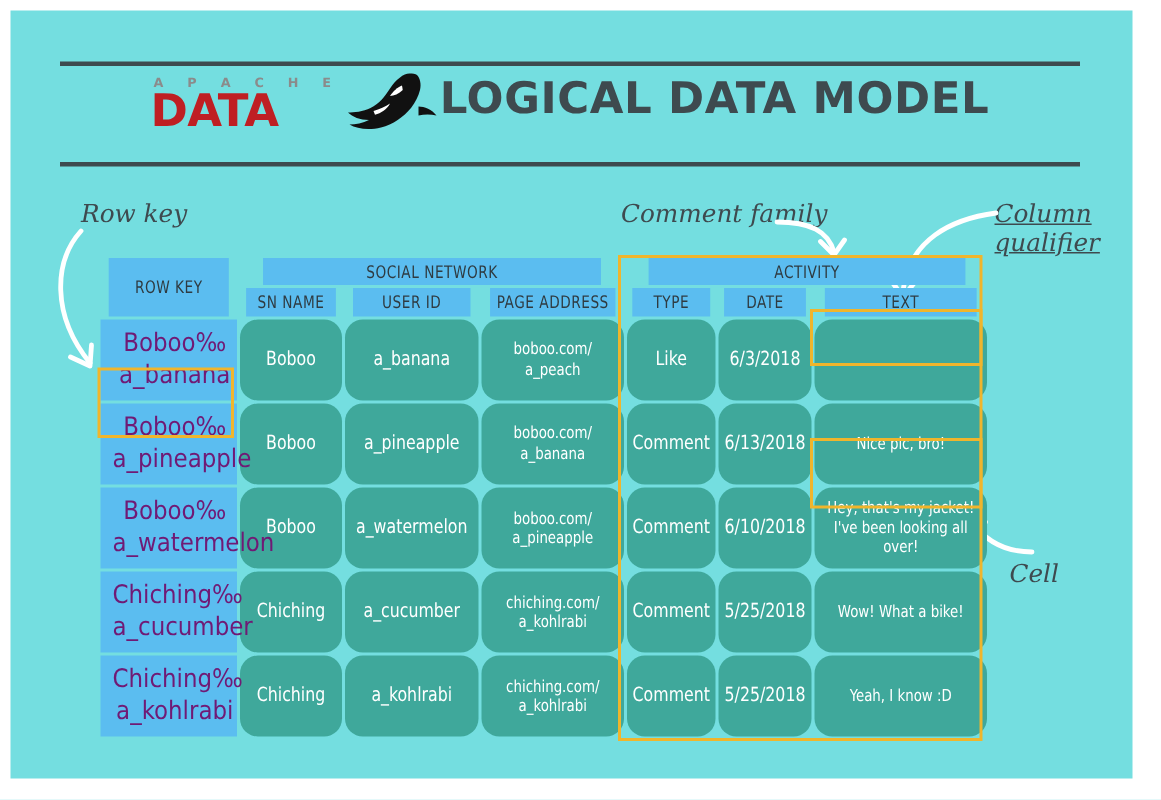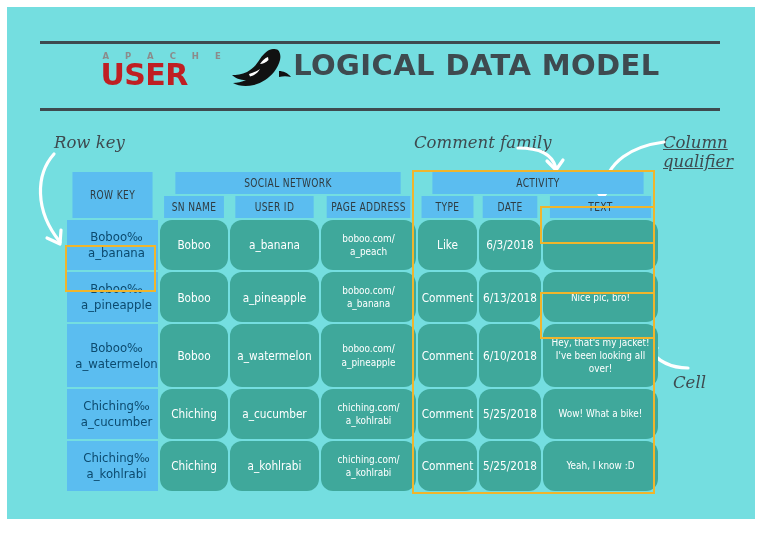--- a/index.html
+++ b/index.html
@@ -143,22 +143,22 @@
     background: #5bbdf0;
     color: #2f3b41;
     font-size: 11.5px;
     letter-spacing: 0.4px;
     font-weight: normal;
     transform: scaleX(0.88);
   }
   .hdr-wrap { display: block; }
   .rowkey-cell {
     background: #5bbdf0;
-    color: #0c4a6e;
-    font-size: 13px;
+    color: #701a75;
+    font-size: 17px;
     text-align: left;
     padding-left: 8px !important;
     line-height: 1.22;
     margin-top: 36px;
   }
   .data-cell {
     background: #3fa89b;
     color: #ffffff;
     font-size: 13px;
     line-height: 1.2;
@@ -214,21 +214,21 @@
 <div id="canvas">
   <div id="panel"></div>
 
   <div class="rule" id="rule-top"></div>
   <div class="rule" id="rule-bottom"></div>
 
   <div id="header-row">
     <div id="logo">
       <div id="logo-words">
         <div id="logo-apache">A P A C H E</div>
-        <div id="logo-hbase">USER</div>
+        <div id="logo-hbase">DATA</div>
       </div>
       <svg id="orca" width="64" height="40" viewBox="0 0 64 40">
         <path fill="#111111" d="M44 1 C40 1 35 5 31 11 C27 17 24 21 18 24 C13 26.5 7 27 3 27 C6 30 11 32 17 32 C13 34 8 35 4 35 C9 38 17 39 25 37 C33 35 40 30 45 24 C48 20 50 16 51 12 C52 8 51 4 49 2 C48 1.3 46 1 44 1 Z"></path>
         <path fill="#ffffff" d="M39 9 C36 10 33 13 31 16 C33.5 16 37 14.5 39.5 12 Z"></path>
         <path fill="#ffffff" d="M20 26 C24 25 28 23 31 21 C29 25 25 27.5 21 28.5 Z"></path>
         <path fill="#111111" d="M50 23 C54 23 59 25 62 29 C58 28 54 28 50 29 Z"></path>
       </svg>
     </div>
     <div id="title">LOGICAL DATA MODEL</div>
   </div>

